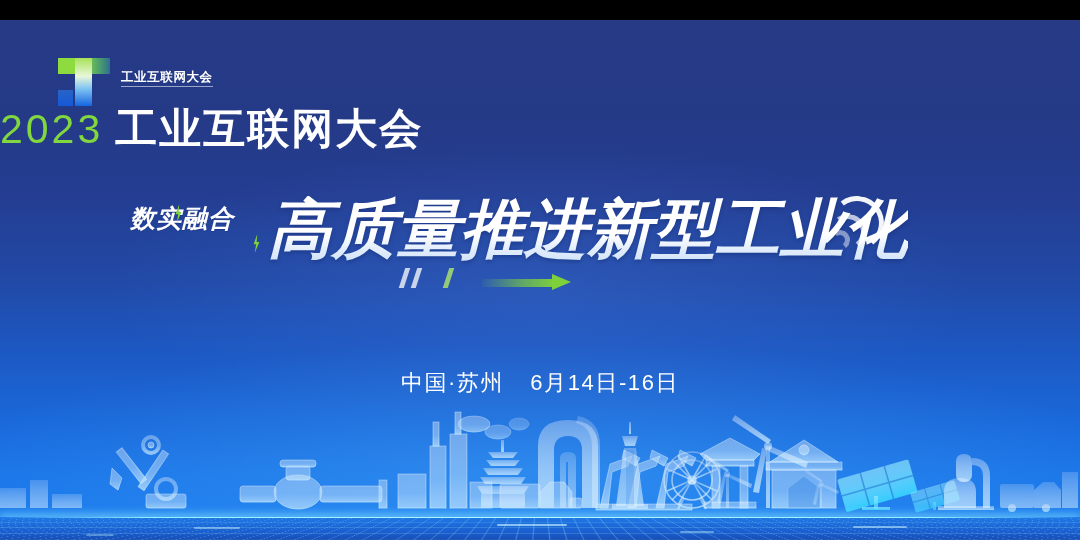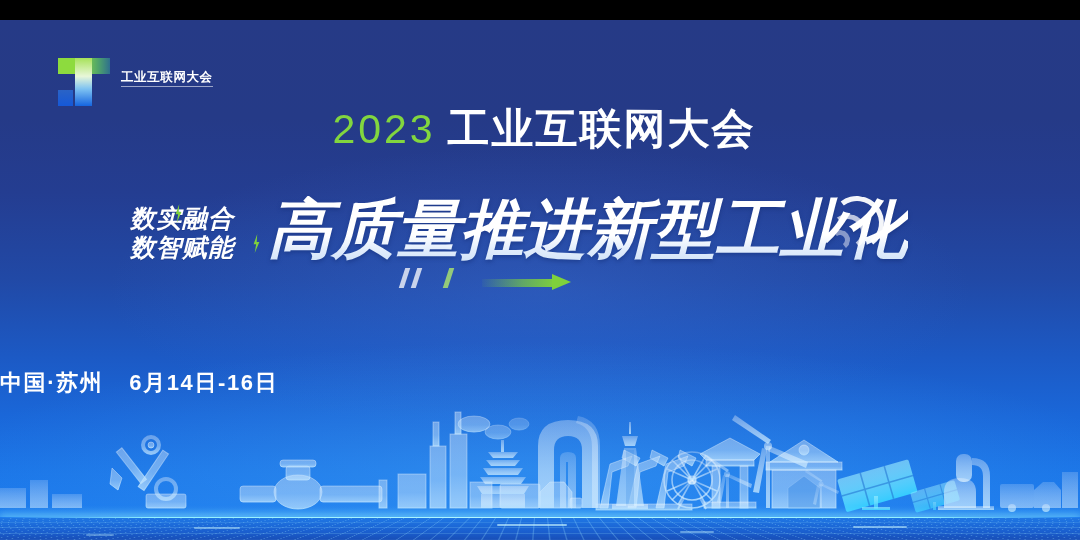--- a/index.html
+++ b/index.html
@@ -33,21 +33,21 @@
   .logo-mark .stem{position:absolute;left:23px;top:8px;width:17px;height:48px;
     background:linear-gradient(180deg,#a7e25a 0%,#e8f7d8 38%,#7fc3f2 64%,#1565e0 100%);}
   .logo-mark .sq{position:absolute;left:6px;top:40px;width:15px;height:16px;
     background:linear-gradient(180deg,#2a63c6 0%,#1558d8 100%);}
   .logo-text{display:flex;flex-direction:column;line-height:1;}
   .logo-cn{font-size:12.5px;font-weight:700;color:#ffffff;letter-spacing:.6px;
     padding-bottom:3px;border-bottom:1px solid rgba(255,255,255,.55);margin-bottom:4px;}
   .logo-en{font-size:11.5px;font-weight:700;color:#f2f6ff;letter-spacing:1.1px;line-height:1.28;}
 
   
-  .title-wrap{position:absolute;left:8px;right:0;top:88px;text-align:center;}
+  .title-wrap{position:absolute;left:0;right:0;top:88px;}
   .title-main{font-size:42px;line-height:1;font-weight:700;white-space:nowrap;letter-spacing:1px;}
   .title-year{color:#82d63f;font-weight:400;letter-spacing:3px;font-size:41px;}
   .title-cn{color:#ffffff;font-weight:700;letter-spacing:2px;margin-left:12px;}
   .title-sub{margin-top:12px;font-size:17.5px;letter-spacing:2.1px;color:#dde6f7;
     font-weight:400;white-space:nowrap;}
 
   
   .slogan{position:absolute;left:0;right:0;top:182px;height:100px;}
   .slogan-inner{position:relative;width:820px;margin:0 auto;height:100px;}
 
@@ -81,22 +81,22 @@
 
   .wifi{position:absolute;left:700px;top:-14px;width:62px;height:62px;}
   .wifi span{position:absolute;left:0;bottom:0;border:5px solid #fff;
     border-radius:50%;border-left-color:transparent;border-bottom-color:transparent;
     transform:rotate(8deg);}
   .wifi .w1{width:20px;height:20px;opacity:.45;}
   .wifi .w2{width:36px;height:36px;opacity:.70;}
   .wifi .w3{width:54px;height:54px;opacity:.95;}
 
   
-  .date-line{position:absolute;left:0;right:0;top:348px;text-align:left;
-    color:#ffffff;font-size:22px;letter-spacing:1.6px;font-weight:700;white-space:nowrap;}
+  .date-line{position:absolute;left:0;right:0;top:348px;text-align:center;
+    color:#ffffff;font-size:22px;letter-spacing:1.6px;font-weight:400;white-space:nowrap;}
   .date-line .gap{display:inline-block;width:26px;}
 
   
   .skyline{position:absolute;left:0;right:0;bottom:42px;height:130px;}
   .skyline svg{display:block;width:1080px;height:130px;}
 
   .horizon{position:absolute;left:0;right:0;bottom:40px;height:3px;
     background:linear-gradient(90deg,rgba(120,235,255,0) 0%,#8ff0ff 14%,#b6f6ff 50%,#8ff0ff 86%,rgba(120,235,255,0) 100%);
     box-shadow:0 0 10px 2px rgba(140,235,255,.8);}
   .ground{position:absolute;left:0;right:0;bottom:0;height:42px;overflow:hidden;
@@ -131,21 +131,20 @@
     <div class="title-main">
       <span class="title-year">2023</span><span class="title-cn">工业互联网大会</span>
     </div>
   </div>
 
   <div class="slogan">
     <div class="slogan-inner">
 
       <div class="slg-small">
         <div class="row">数实融合</div>
-        <div class="row">数智赋能</div>
       </div>
       <div class="bolt b1"></div>
       <div class="bolt b2"></div>
 
       <div class="slg-big">高质量推进新型工业化</div>
 
       <div class="slash s1"></div>
       <div class="slash s2"></div>
       <div class="slash s3"></div>
 

